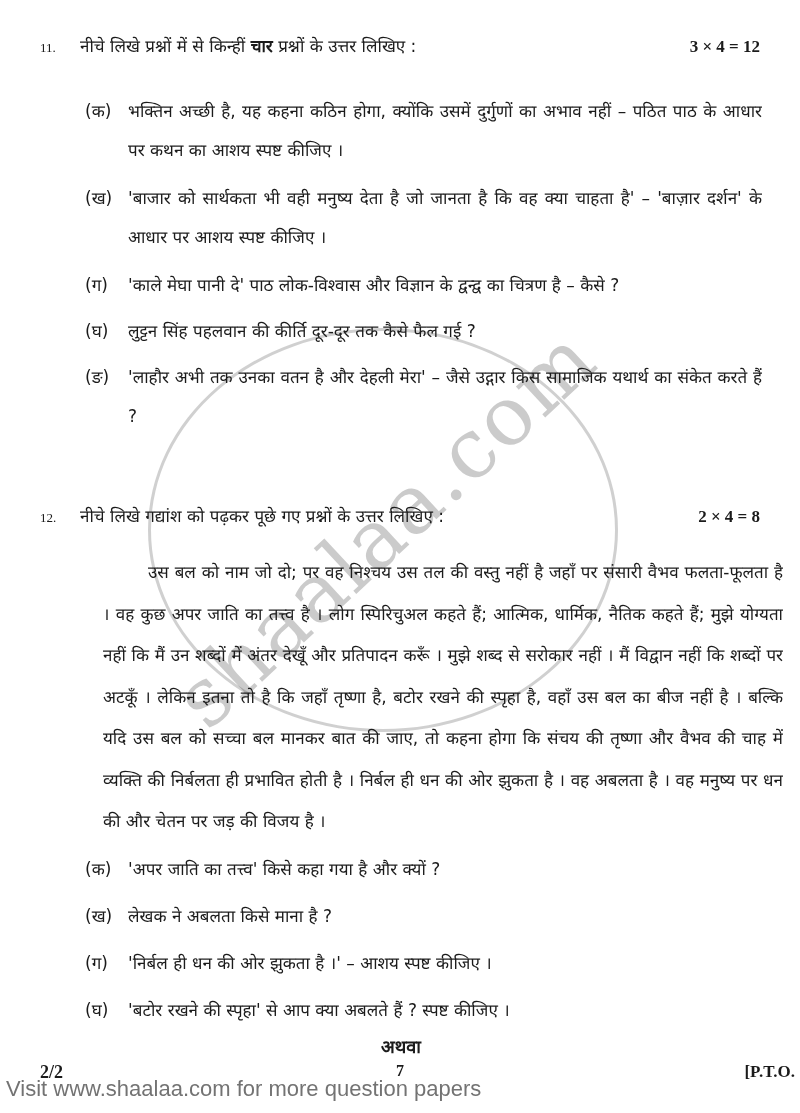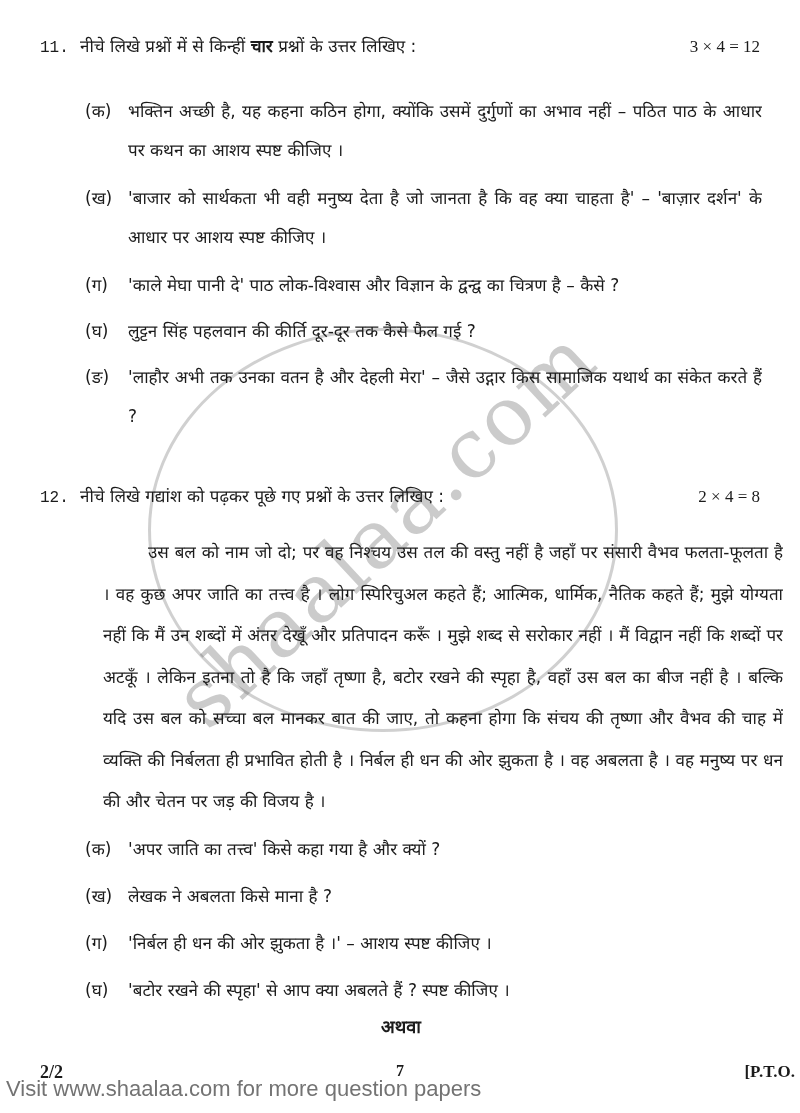--- a/index.html
+++ b/index.html
@@ -53,31 +53,31 @@
     display: flex;
     align-items: baseline;
     height: 24px;
     line-height: 24px;
     font-size: 17px;
     overflow: hidden;
   }
   .q-num {
     width: 40px;
     flex: 0 0 40px;
-    font-family: Liberation Mono, monospace;
-    font-size: 16px;
+    font-family: Liberation Serif, serif;
+    font-size: 13px;
   }
   .q-heading {
     flex: 1 1 auto;
   }
   .q-heading .bold { font-weight: bold; }
   .q-marks {
     flex: 0 0 auto;
     font-family: "Liberation Serif", serif;
-    font-weight: normal;
+    font-weight: bold;
     font-size: 17px;
     padding-right: 2px;
   }
   .sub-row {
     display: flex;
     margin-left: 45px;
     font-size: 17px;
     line-height: 39px;
     overflow: hidden;
   }
@@ -148,21 +148,21 @@
     font-family: "Liberation Sans", sans-serif;
     font-size: 22px;
     color: #737373;
     white-space: nowrap;
     z-index: 1;
   }
   
   .mt-q11-first { margin-top: 34px; }
   .mt-9 { margin-top: 9px; }
   .mt-7 { margin-top: 7px; }
-  .mt-q12 { margin-top: 48px; }
+  .mt-q12 { margin-top: 68px; }
   .mt-sub12-first { margin-top: 8px; }
   .mt-8 { margin-top: 8px; }
 </style>
 </head>
 <body>
 
 <div class="page">
 
   <div class="wm-circle"></div>
   <div class="wm-text">shaalaa.com</div>

